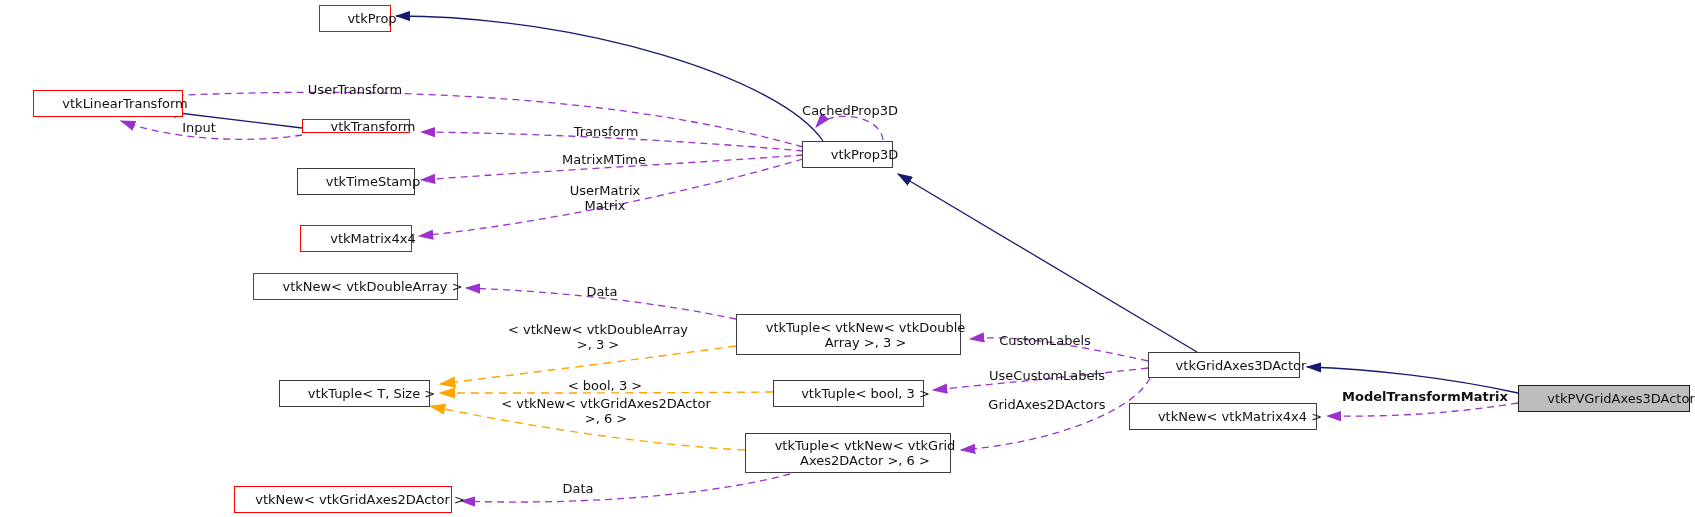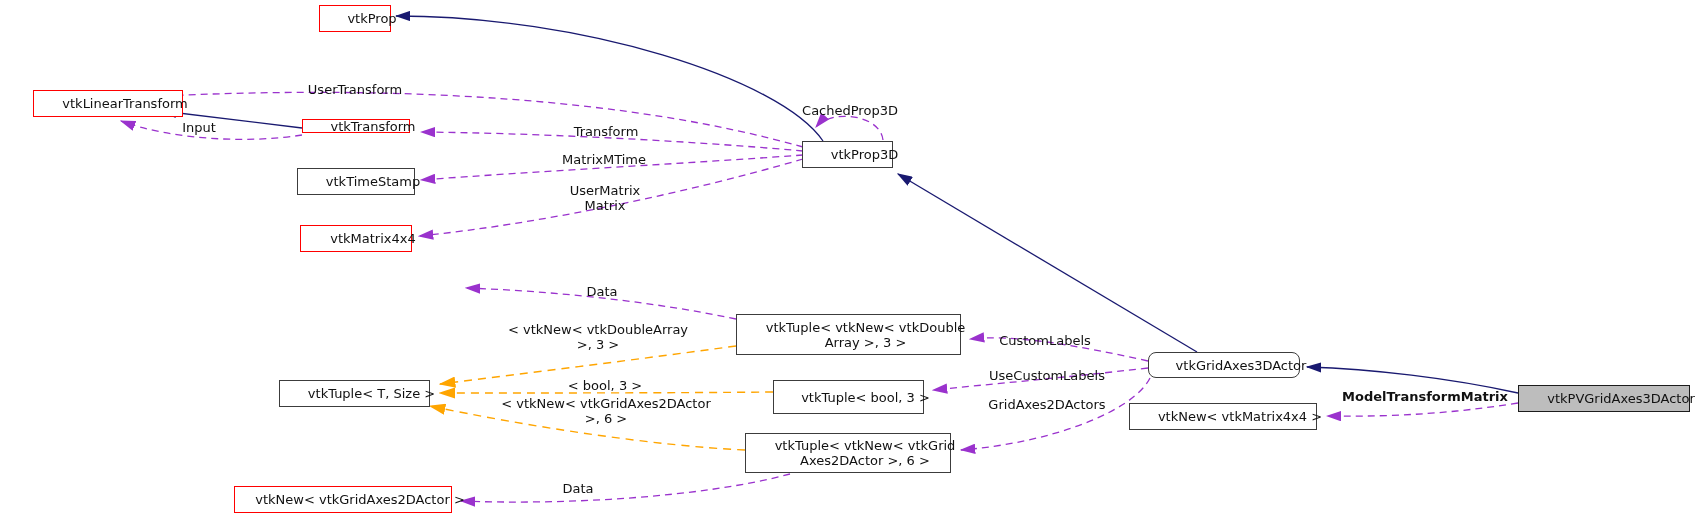--- a/index.html
+++ b/index.html
@@ -92,48 +92,51 @@
     </div>
 
   <div class="node" style="left:297px;top:168px;width:118px;height:27px;">
       <span>vtkTimeStamp</span>
     </div>
 
   <div class="node red" style="left:300px;top:225px;width:112px;height:27px;">
       <span>vtkMatrix4x4</span>
     </div>
 
+  <div class="node red" style="left:253px;top:273px;width:205px;height:27px;">
+      <span>vtkNew&lt; vtkDoubleArray &gt;</span>
+    </div>
 
   <div class="node" style="left:279px;top:380px;width:151px;height:27px;">
       <span>vtkTuple&lt; T, Size &gt;</span>
     </div>
 
   <div class="node red" style="left:234px;top:486px;width:218px;height:27px;">
       <span>vtkNew&lt; vtkGridAxes2DActor &gt;</span>
     </div>
 
   <div class="node two-line" style="left:736px;top:314px;width:225px;height:41px;">
     <span>vtkTuple&lt; vtkNew&lt; vtkDouble</span>
     <span>Array &gt;, 3 &gt;</span>
   </div>
 
-  <div class="node" style="left:773px;top:380px;width:151px;height:34px;">
+  <div class="node" style="left:773px;top:380px;width:151px;height:27px;">
       <span>vtkTuple&lt; bool, 3 &gt;</span>
     </div>
 
   <div class="node two-line" style="left:745px;top:433px;width:206px;height:40px;align-items:center;">
     <span>vtkTuple&lt; vtkNew&lt; vtkGrid</span>
     <span>Axes2DActor &gt;, 6 &gt;</span>
   </div>
 
   <div class="node" style="left:802px;top:141px;width:91px;height:27px;">
       <span>vtkProp3D</span>
     </div>
 
-  <div class="node" style="left:1148px;top:352px;width:152px;height:26px;border-radius:8px;">
+  <div class="node" style="left:1148px;top:352px;width:152px;height:26px;">
       <span>vtkGridAxes3DActor</span>
     </div>
 
   <div class="node" style="left:1129px;top:403px;width:188px;height:27px;">
       <span>vtkNew&lt; vtkMatrix4x4 &gt;</span>
     </div>
 
   <div class="node focus" style="left:1518px;top:385px;width:172px;height:27px;">
       <span>vtkPVGridAxes3DActor</span>
     </div>

